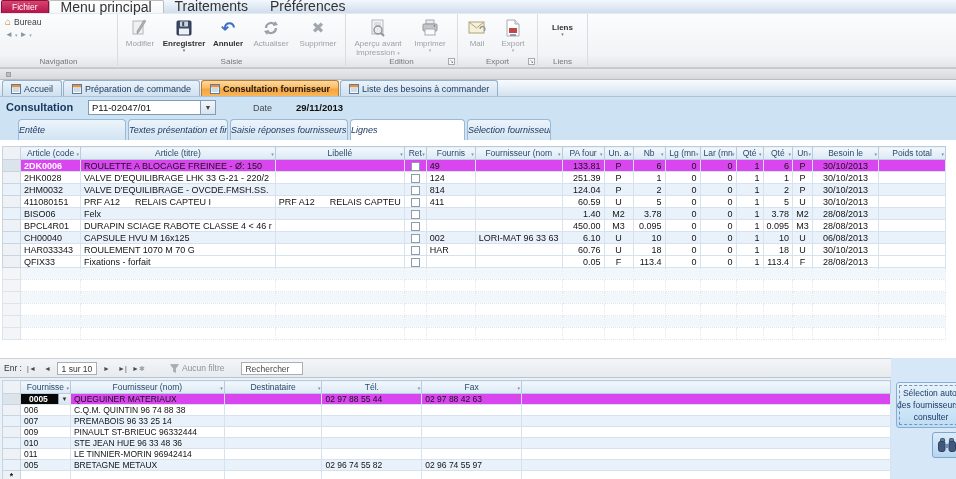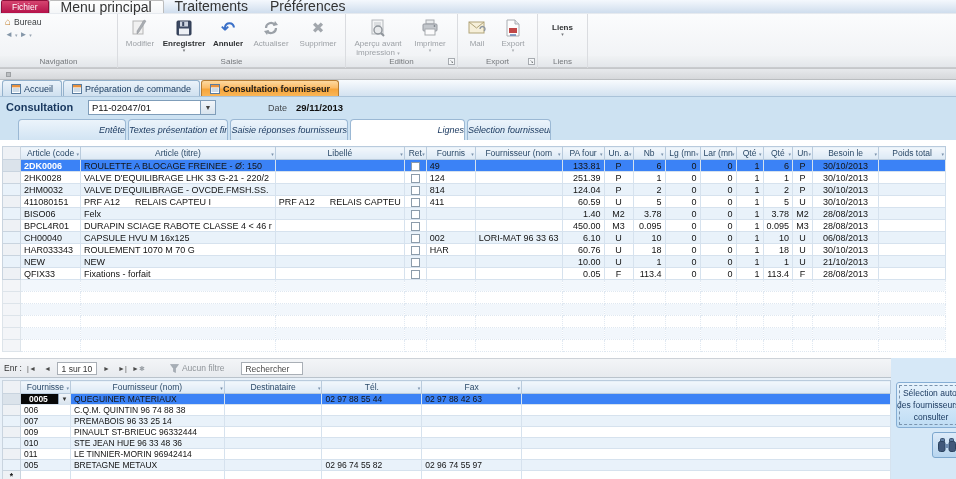--- a/index.html
+++ b/index.html
@@ -40,36 +40,36 @@
 .dtabbar{height:17px;background:linear-gradient(#f8fbfe,#d3e2f0);display:flex;align-items:flex-end;padding-left:2px;border-bottom:1px solid #aac3d9}
 .dtab{display:flex;align-items:center;gap:3px;height:16px;padding:0 8px;background:linear-gradient(#ebf3fa,#cfe0ef);border:1px solid #93b1cc;border-bottom:none;border-radius:3px 3px 0 0;margin-right:1px;color:#1d3d61;white-space:nowrap}
 .dtab.active{background:linear-gradient(#fdd9a0 0%,#fbbc68 45%,#f6a53a 55%,#f9b658 100%);border-color:#b77d33;font-weight:bold;color:#191919}
 
 
 .formhdr{height:21px;background:#cde2f2;position:relative}
 .consult-lbl{position:absolute;left:6px;top:4px;font-size:11px;font-weight:bold;color:#17365d}
 .combo{position:absolute;left:88px;top:3px;width:128px;height:15px;background:#fff;border:1px solid #7f9db9;display:flex}
 .combo-val{flex:1;line-height:13px;padding-left:3px;font-size:9.5px;color:#111}
 .combo-btn{width:15px;background:linear-gradient(#f2f6fa,#d8e4ee);border-left:1px solid #7f9db9;text-align:center;line-height:13px;font-size:7px;color:#444}
-.date-lbl{position:absolute;left:268px;top:6px;color:#44494e}
+.date-lbl{position:absolute;left:253px;top:6px;color:#44494e}
 .date-val{position:absolute;left:296px;top:5px;font-weight:bold;color:#101010;font-size:9.5px}
 
 
 .subtabs{height:22px;background:#cde2f2;display:flex;align-items:flex-end;padding-left:18px}
-.subtab{height:21px;line-height:20px;text-align:right;font-style:italic;font-size:9px;color:#17365d;background:linear-gradient(#ecf4fb,#d2e4f3);border:1px solid #9bb8d4;border-bottom:none;border-radius:4px 4px 0 0;margin-right:2px;overflow:hidden;white-space:nowrap}
+.subtab{height:21px;line-height:20px;text-align:left;font-style:italic;font-size:9px;color:#17365d;background:linear-gradient(#ecf4fb,#d2e4f3);border:1px solid #9bb8d4;border-bottom:none;border-radius:4px 4px 0 0;margin-right:2px;overflow:hidden;white-space:nowrap}
 .subtab.active{background:#fff;position:relative;z-index:2}
 
 
 .sheet{height:218px;background:#fff;padding:6px 0 0 2px;overflow:hidden}
 table.grid{border-collapse:collapse;table-layout:fixed}
 .grid th{height:13px;background:linear-gradient(#f2f7fc,#dce9f5);border:1px solid #b9cbdd;font-weight:normal;font-size:8.5px;color:#2c4a68;padding:0 1px;overflow:hidden;white-space:nowrap;position:relative;text-align:center}
 .grid th .ha{position:absolute;right:1px;top:4px;font-size:5px;color:#7a92ab}
 .grid td{height:12px;border-right:1px solid #d6e2ee;border-bottom:1px solid #d6e2ee;padding:0 3px;font-size:9px;color:#131313;overflow:hidden;white-space:pre;background:#fff}
 .grid tr.alt td{background:#e9f2fa}
-.grid tr.sel td{background:#3b82f6}
+.grid tr.sel td{background:#d946ef}
 .grid td.num{text-align:right}
 .grid td.ctr{text-align:center;padding:0 1px}
 .grid td.selcell{background:#080808;color:#fff;font-weight:bold}
 .grid td.selector,.grid th.selector{background:#eef1f5;border:1px solid #c9d4df;padding:0}
 .grid tr.sel td.selector{background:#dbe3eb}
 .chk{display:inline-block;width:9px;height:9px;background:#fff;border:1px solid #8c9cab;vertical-align:middle}
 .grid tr.filler td{border-right:1px dotted #e1e9f2;border-bottom:1px dotted #dfe8f1;background:#fff}
 .grid tr.filler.alt td{background:#f2f7fc}
 .grid tr.filler td.selector{background:#f3f5f8;border:1px solid #dde4ea}
 .starcell{text-align:center;font-weight:bold;color:#555;font-size:9px}
@@ -287,20 +287,31 @@
     <div class="dtab active">
       <span>
         <svg width="10" height="10" viewBox="0 0 10 10">
           <rect x="0.5" y="0.5" width="9" height="9" fill="#fff" stroke="#5a7da0"></rect>
           <rect x="1" y="1" width="8" height="2.4" fill="#e8913d"></rect>
           <line x1="1.5" y1="5" x2="8.5" y2="5" stroke="#9bb6ce"></line>
           <line x1="1.5" y1="7" x2="8.5" y2="7" stroke="#9bb6ce"></line>
         </svg>
       </span>
       <span>Consultation fournisseur</span>
+    </div>
+    <div class="dtab">
+      <span>
+        <svg width="10" height="10" viewBox="0 0 10 10">
+          <rect x="0.5" y="0.5" width="9" height="9" fill="#fff" stroke="#5a7da0"></rect>
+          <rect x="1" y="1" width="8" height="2.4" fill="#e8913d"></rect>
+          <line x1="1.5" y1="5" x2="8.5" y2="5" stroke="#9bb6ce"></line>
+          <line x1="1.5" y1="7" x2="8.5" y2="7" stroke="#9bb6ce"></line>
+        </svg>
+      </span>
+      <span>Liste des besoins à commander</span>
     </div>
   </div>
 
 <div class="formhdr">
   <span class="consult-lbl">Consultation</span>
   <div class="combo">
     <span class="combo-val">P11-02047/01</span>
     <span class="combo-btn">▼</span>
   </div>
   <span class="date-lbl">Date</span>
@@ -503,39 +514,20 @@
           <td class="ctr">U</td>
           <td class="num">18</td>
           <td class="num">0</td>
           <td class="num">0</td>
           <td class="num">1</td>
           <td class="num">18</td>
           <td class="ctr">U</td>
           <td class="ctr">30/10/2013</td>
           <td class="num"></td>
         </tr>
-        <tr class="alt">
-          <td class="selector"></td>
-          <td>NEW</td>
-          <td>NEW</td>
-          <td></td>
-          <td class="ctr"><span class="chk"></span></td>
-          <td></td>
-          <td></td>
-          <td class="num">10.00</td>
-          <td class="ctr">U</td>
-          <td class="num">1</td>
-          <td class="num">0</td>
-          <td class="num">0</td>
-          <td class="num">1</td>
-          <td class="num">1</td>
-          <td class="ctr">U</td>
-          <td class="ctr">21/10/2013</td>
-          <td class="num"></td>
-        </tr>
         <tr>
           <td class="selector"></td>
           <td>QFIX33</td>
           <td>Fixations - forfait</td>
           <td></td>
           <td class="ctr"><span class="chk"></span></td>
           <td></td>
           <td></td>
           <td class="num">0.05</td>
           <td class="ctr">F</td>

